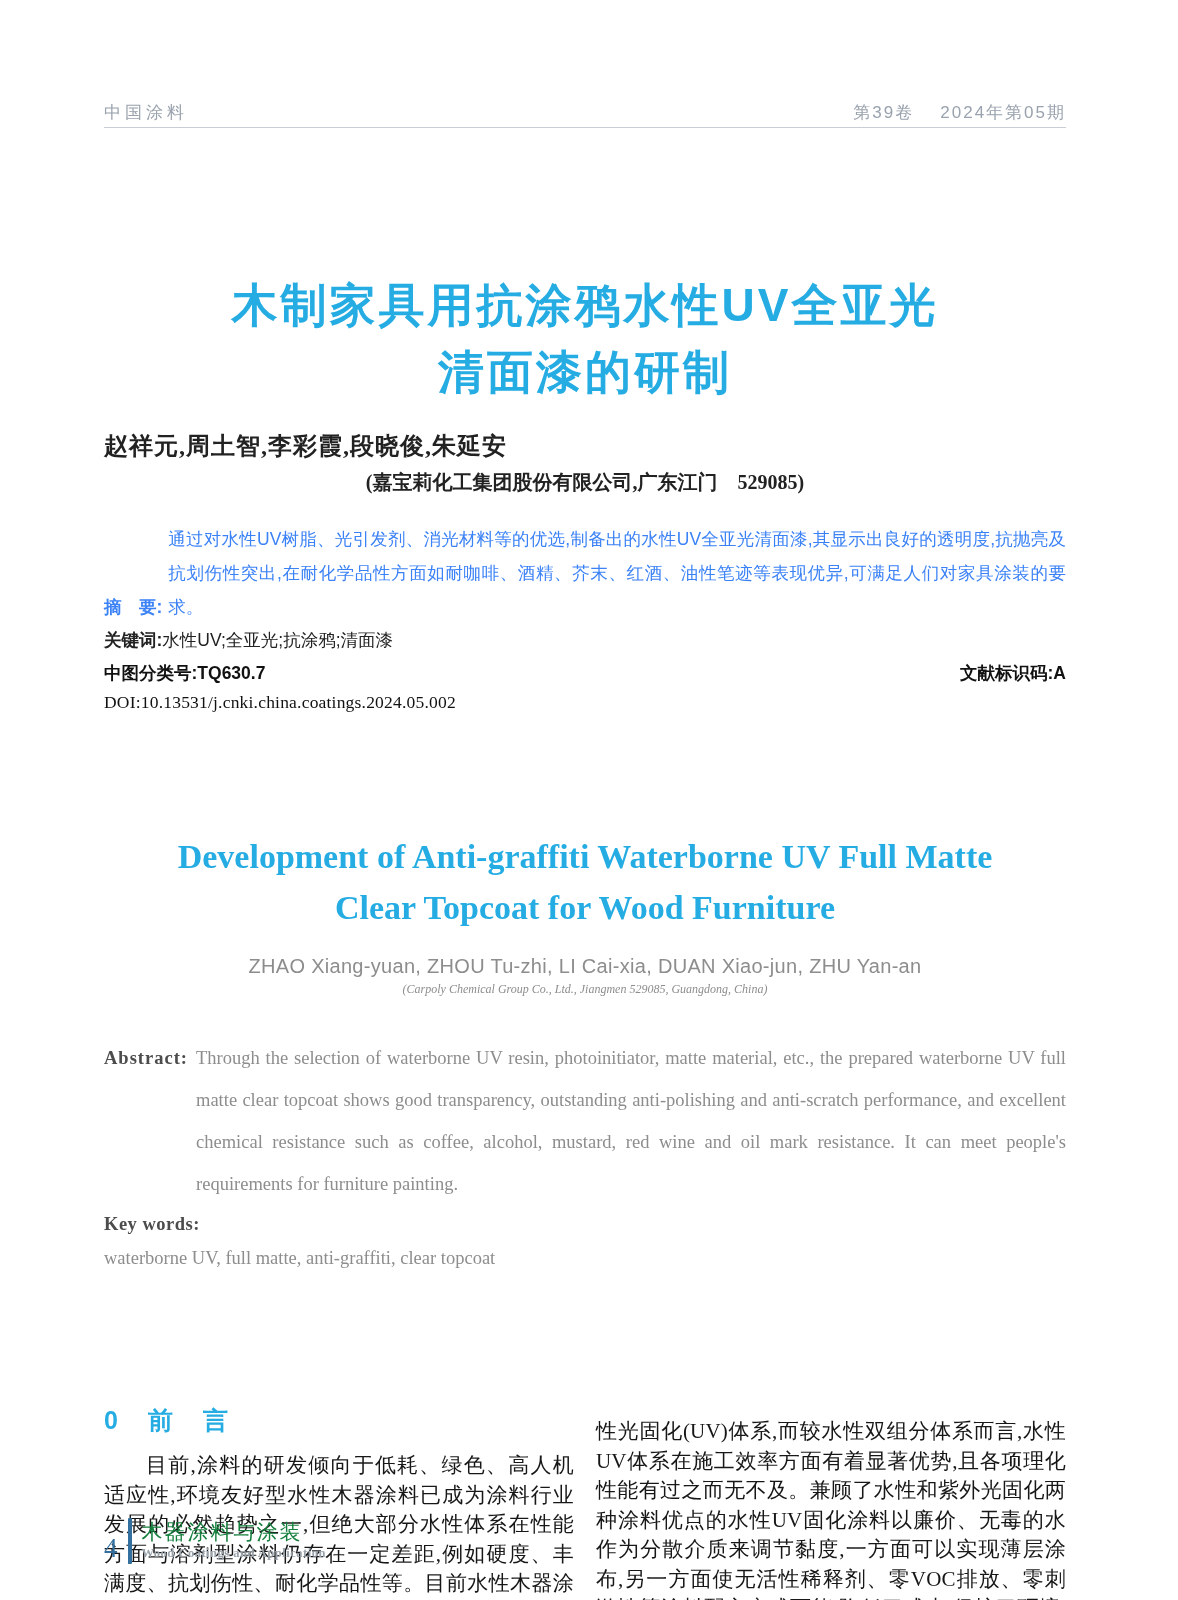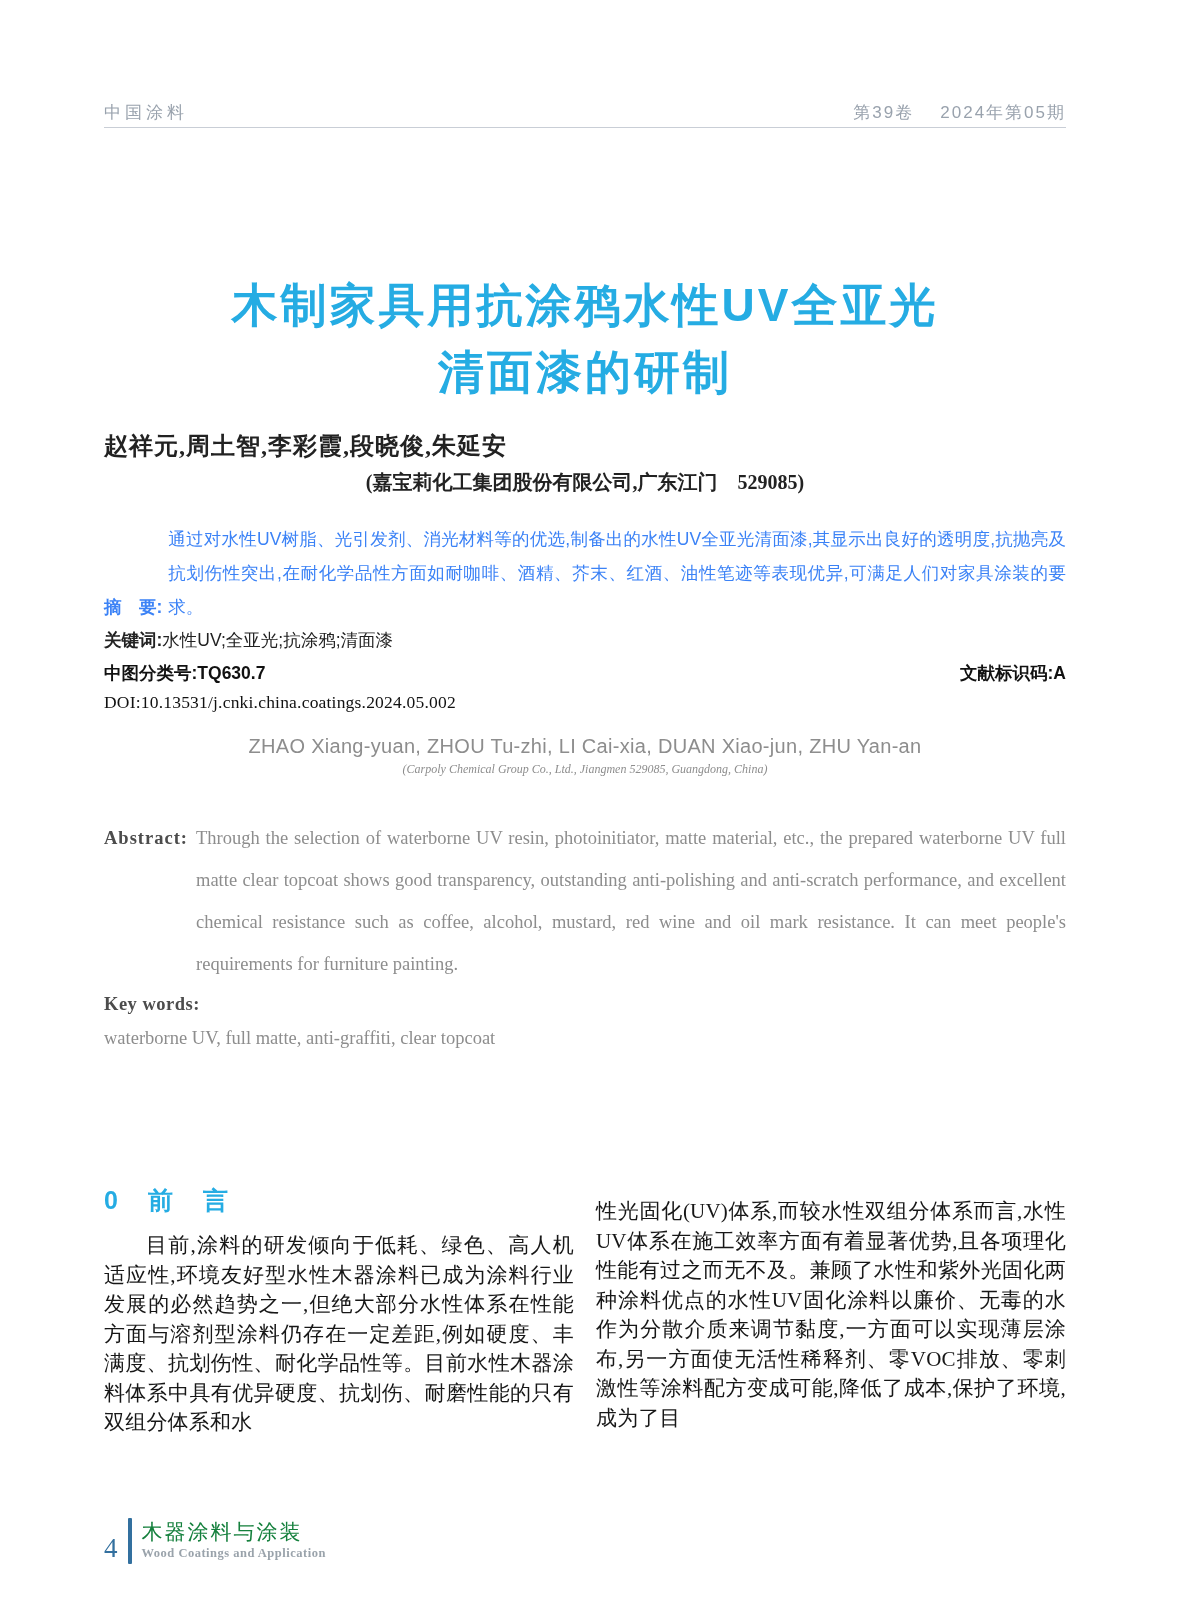--- a/index.html
+++ b/index.html
@@ -192,20 +192,24 @@
       <span>水性UV;全亚光;抗涂鸦;清面漆</span>
     </div>
 
     <div class="meta-row">
       <span>中图分类号:TQ630.7</span>
       <span>文献标识码:A</span>
     </div>
 
     <div class="doi-line">DOI:10.13531/j.cnki.china.coatings.2024.05.002</div>
 
+    <div class="title-en">
+      <div>Development of Anti-graffiti Waterborne UV Full Matte</div>
+      <div>Clear Topcoat for Wood Furniture</div>
+    </div>
 
     <div class="authors-en">ZHAO Xiang-yuan, ZHOU Tu-zhi, LI Cai-xia, DUAN Xiao-jun, ZHU Yan-an</div>
     <div class="affil-en">(Carpoly Chemical Group Co., Ltd., Jiangmen 529085, Guangdong, China)</div>
 
     <div class="abs-en">
       <span class="lbl">Abstract:</span>
       <span class="txt">Through the selection of waterborne UV resin, photoinitiator, matte material, etc., the prepared waterborne UV full matte clear topcoat shows good transparency, outstanding anti-polishing and anti-scratch performance, and excellent chemical resistance such as coffee, alcohol, mustard, red wine and oil mark resistance. It can meet people's requirements for furniture painting.</span>
     </div>
 
     <div class="kw-en">

